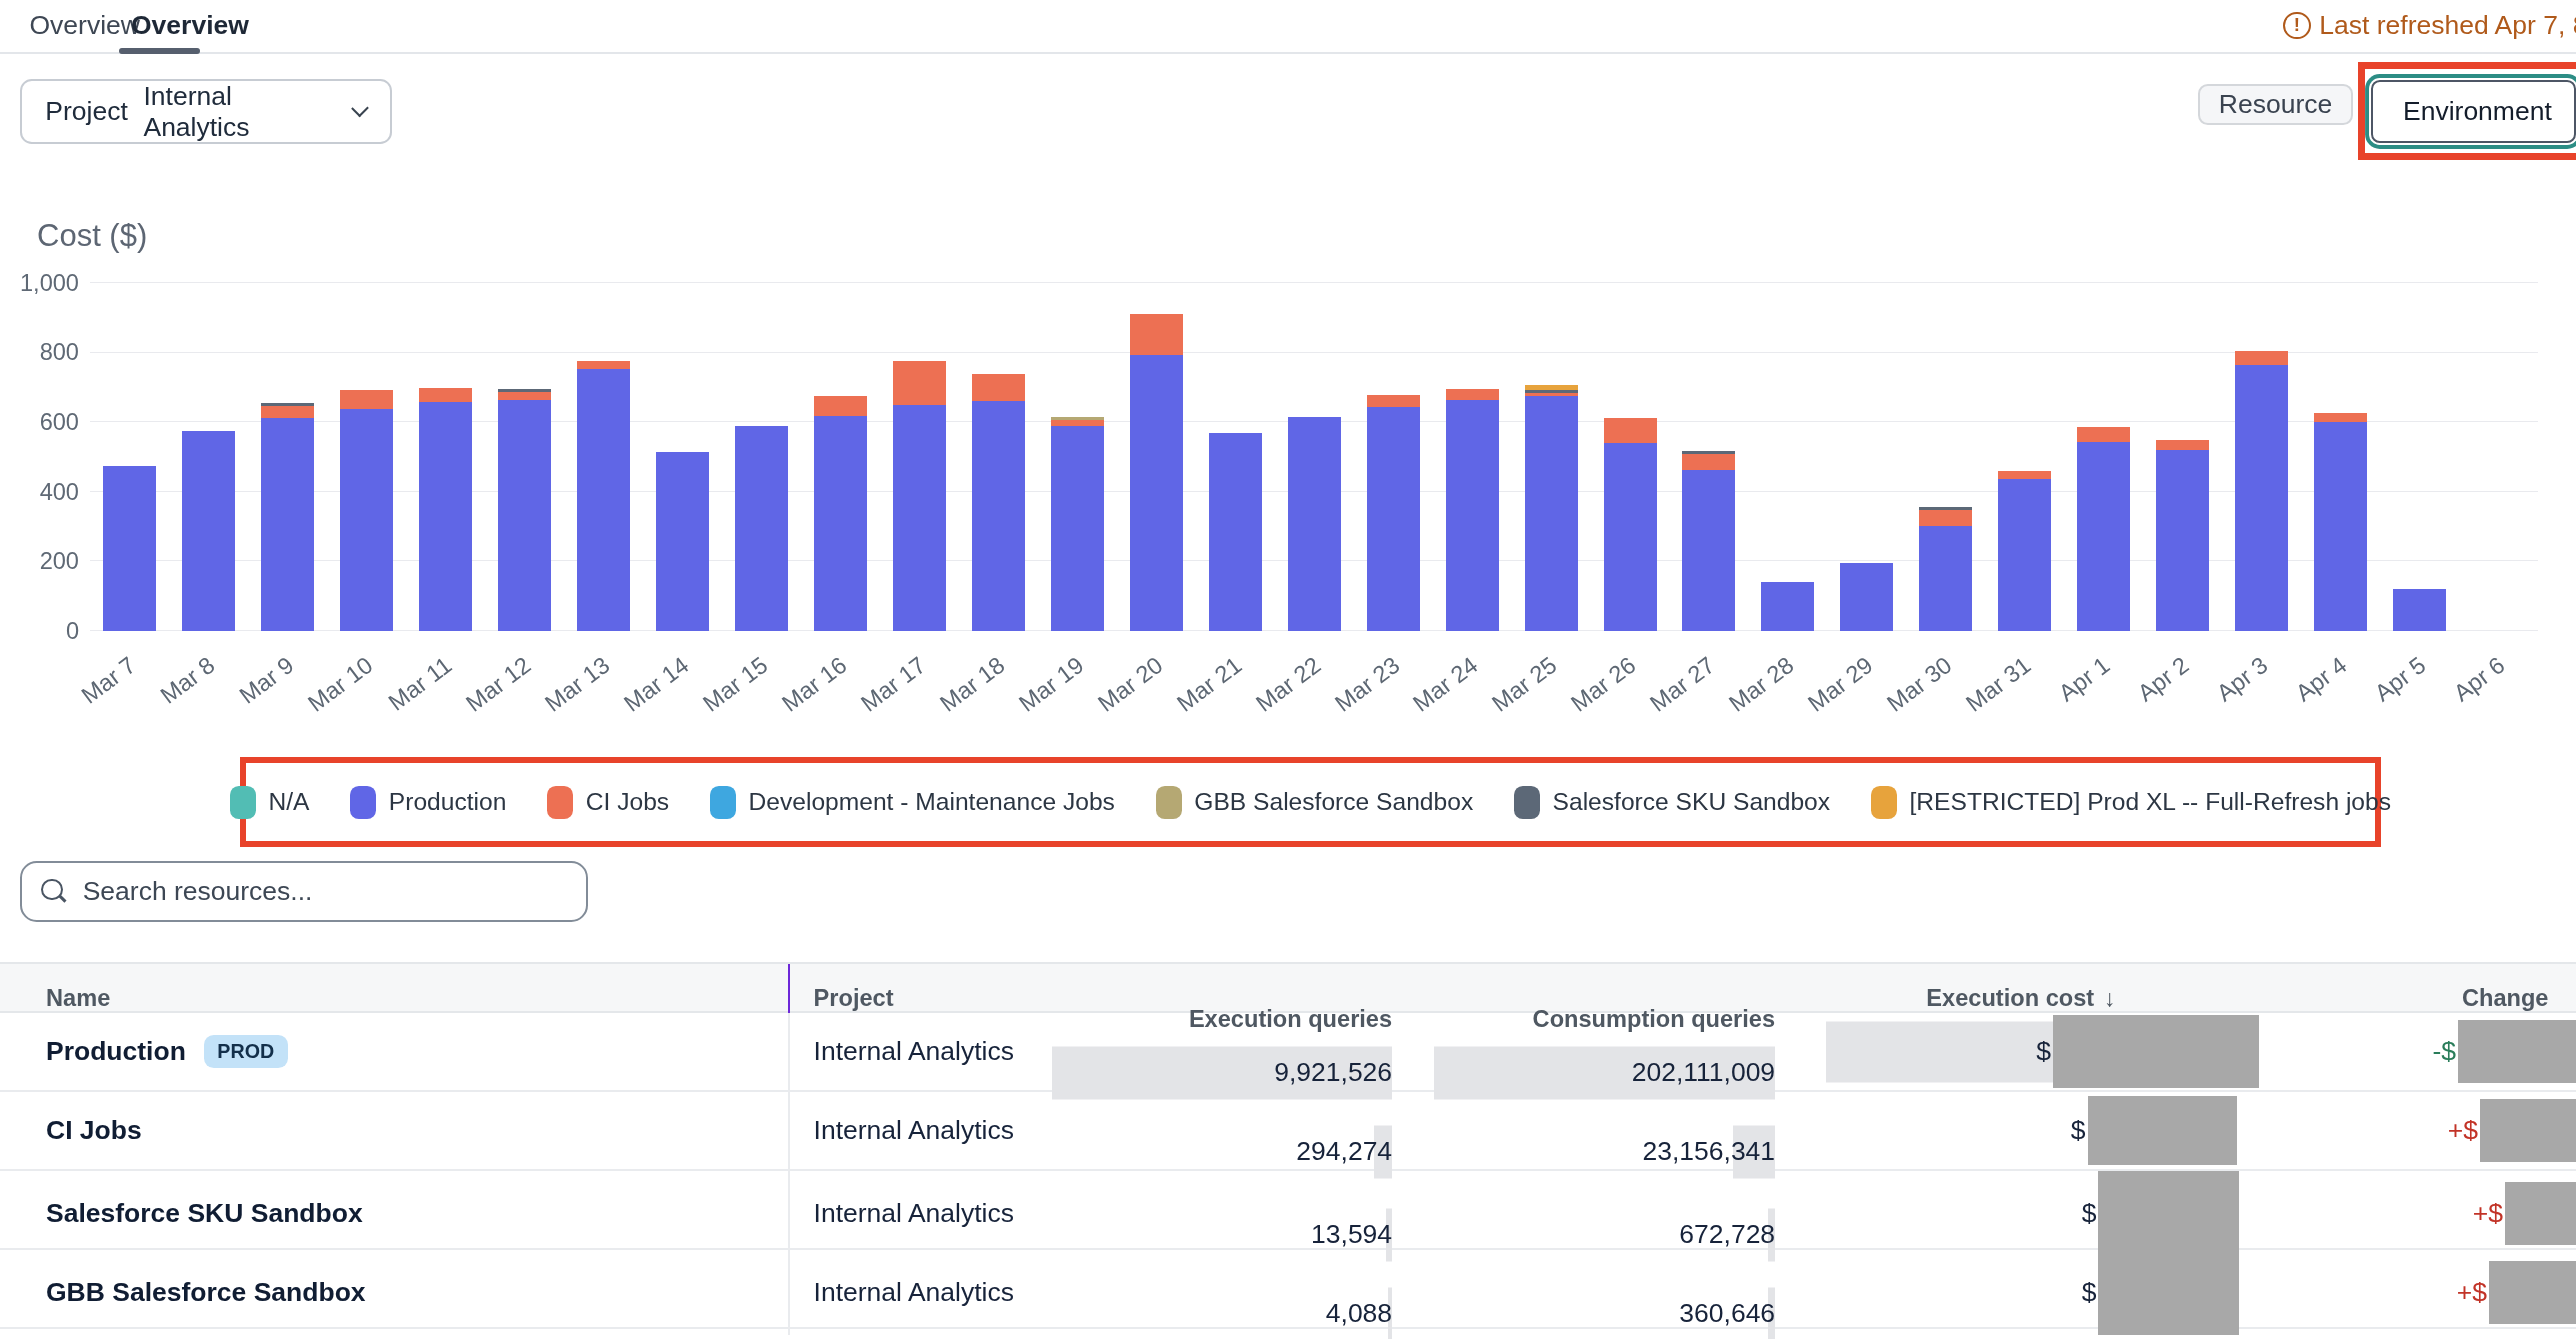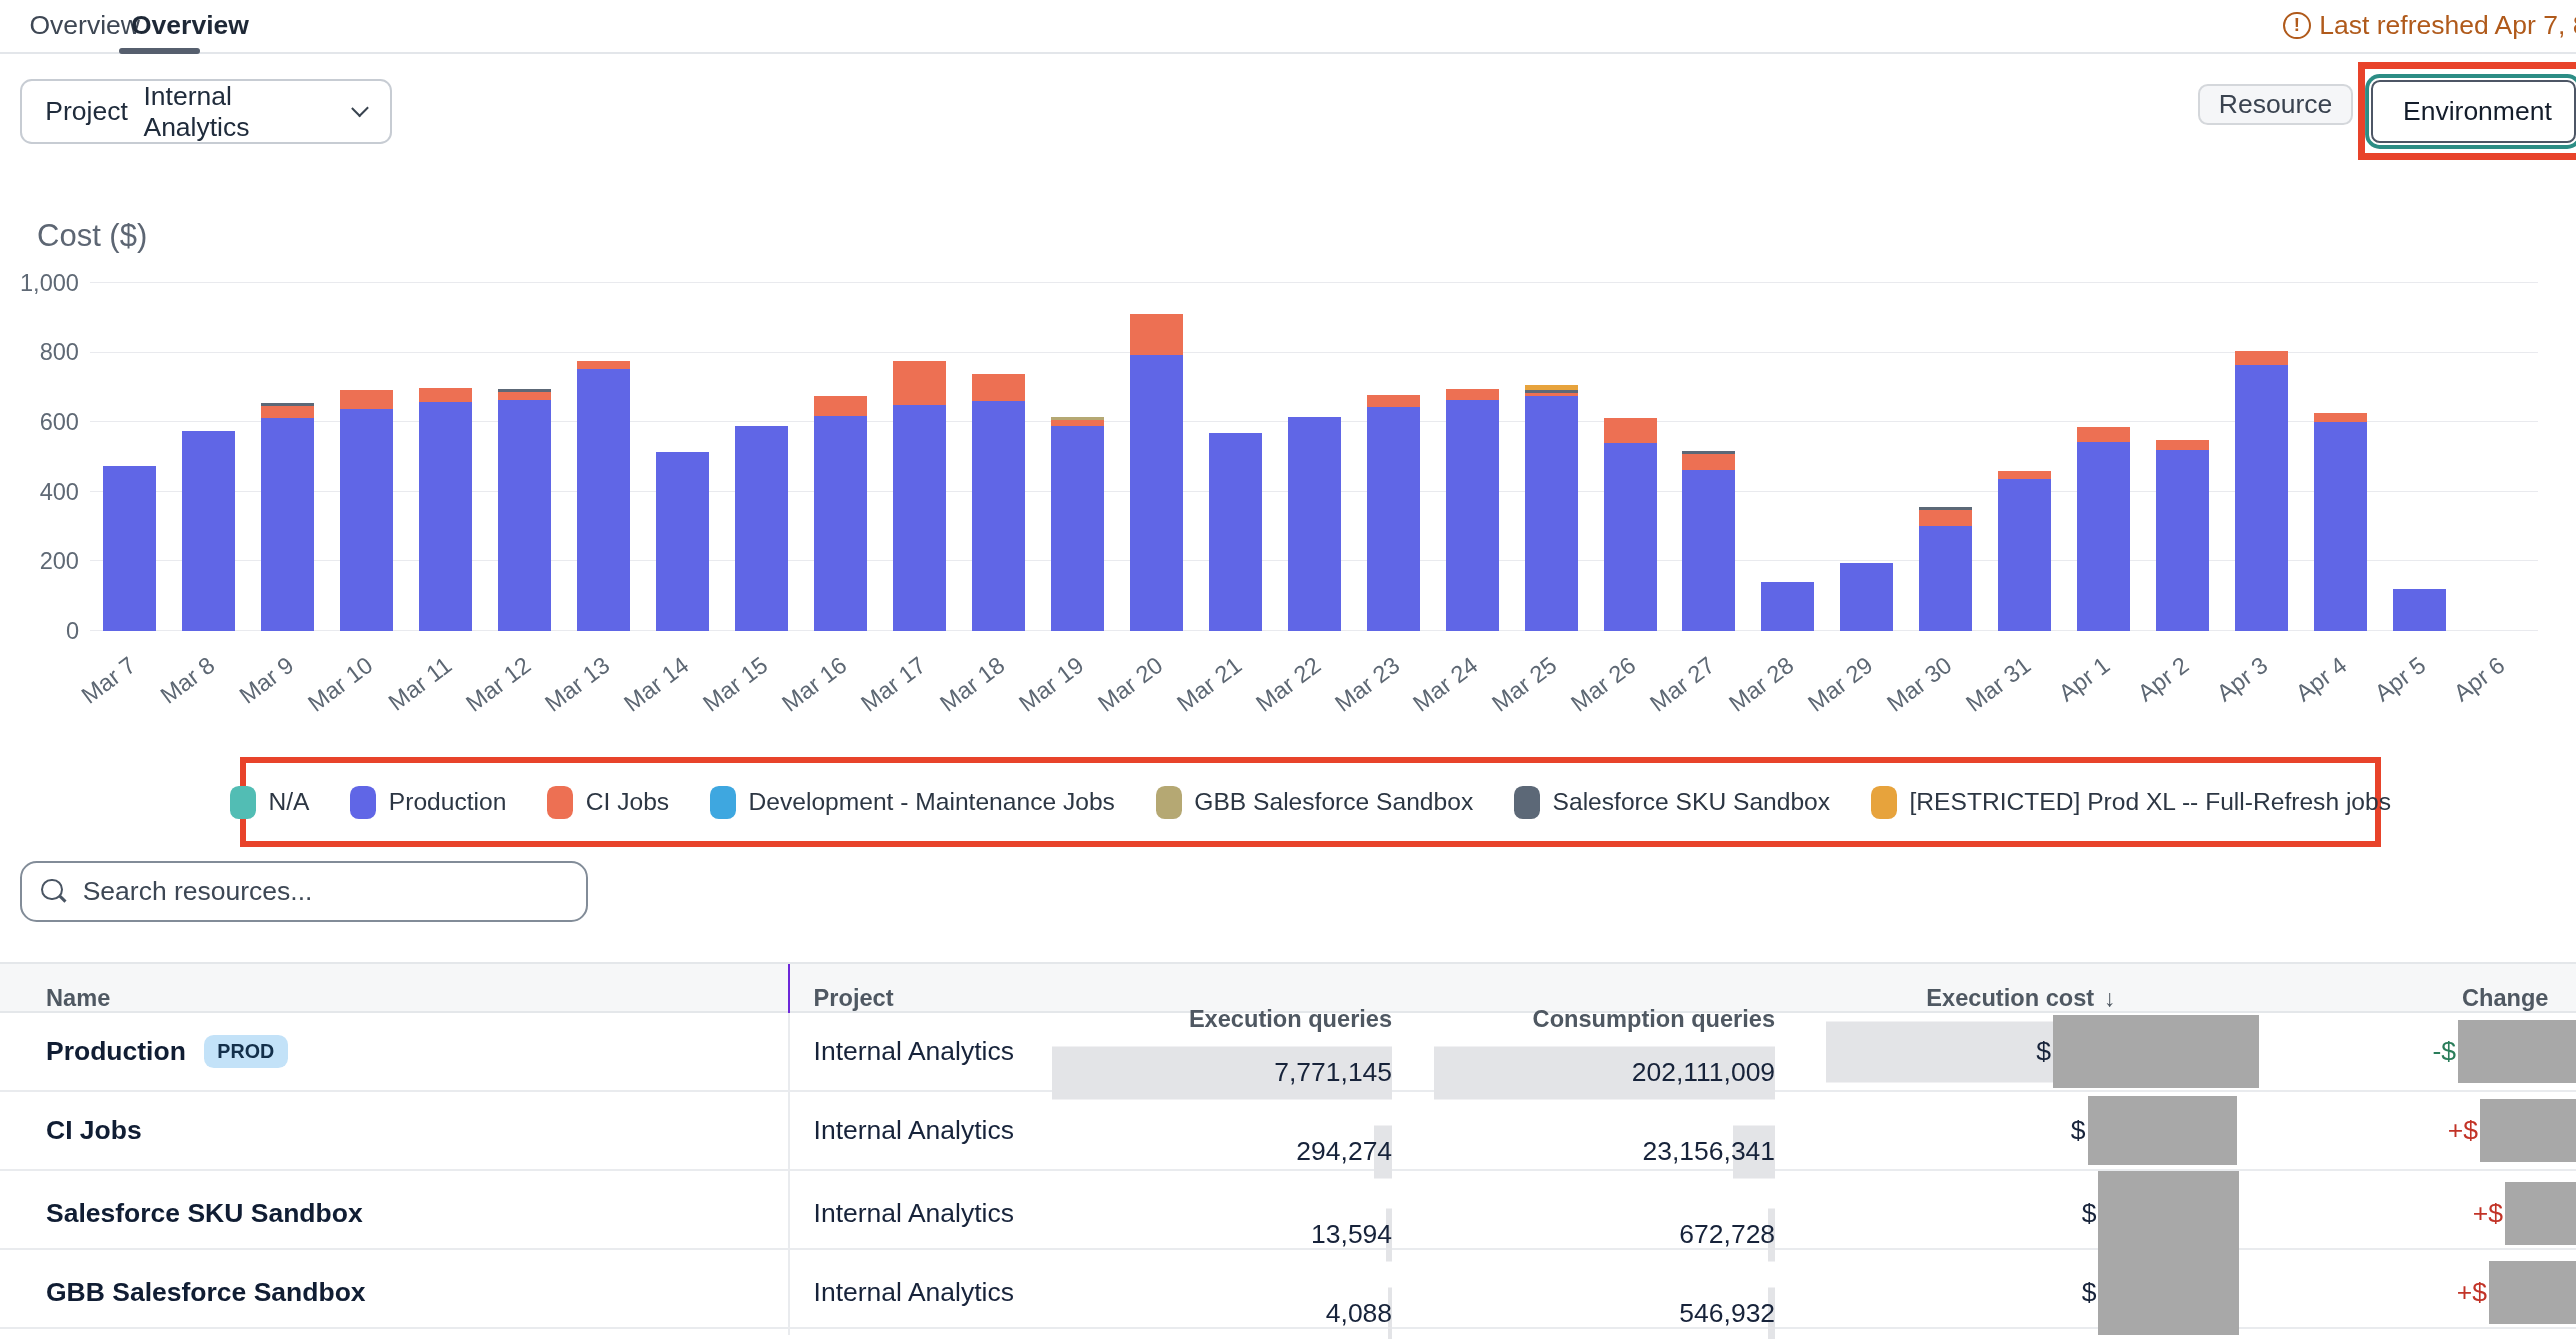--- a/index.html
+++ b/index.html
@@ -399,21 +399,21 @@
   </div>
   <div id="tbody">
       <div class="trow tbody-row">
         <div class="cell c-name">
           <span class="rname">Production</span>
           <span class="badge">PROD</span>
         </div>
         <div class="cell c-proj">Internal Analytics</div>
         <div class="cell c-num">
           <div class="databar" style="width: 340px;"></div>
-          <span class="numtxt">7,771,145</span>
+          <span class="numtxt">9,921,526</span>
         </div>
         <div class="cell c-num">
           <div class="databar" style="width: 341px;"></div>
           <span class="numtxt">202,111,009</span>
         </div>
         <div class="cell c-cost">
           <div class="cost-lightbar" style="width: 227px; right: 212px;"></div>
           <span class="dollar">$</span>
           <div class="redact" style="width: 206px; height: 73px; margin-right: 0px;"></div>
         </div>
@@ -470,21 +470,21 @@
         <div class="cell c-name">
           <span class="rname">GBB Salesforce Sandbox</span>
         </div>
         <div class="cell c-proj">Internal Analytics</div>
         <div class="cell c-num">
           <div class="databar" style="width: 3.9px;"></div>
           <span class="numtxt">4,088</span>
         </div>
         <div class="cell c-num">
           <div class="databar" style="width: 6.9px;"></div>
-          <span class="numtxt">546,932</span>
+          <span class="numtxt">360,646</span>
         </div>
         <div class="cell c-cost">
           <span class="dollar">$</span>
           <div class="redact" style="width: 141px; height: 85px; margin-right: 19.7px;"></div>
         </div>
         <div class="cell c-chg">
           <span class="chg-prefix" style="color: rgb(194, 51, 39);">+$</span>
           <div class="redact" style="width: 87px; height: 63px;"></div>
         </div>
       </div>

